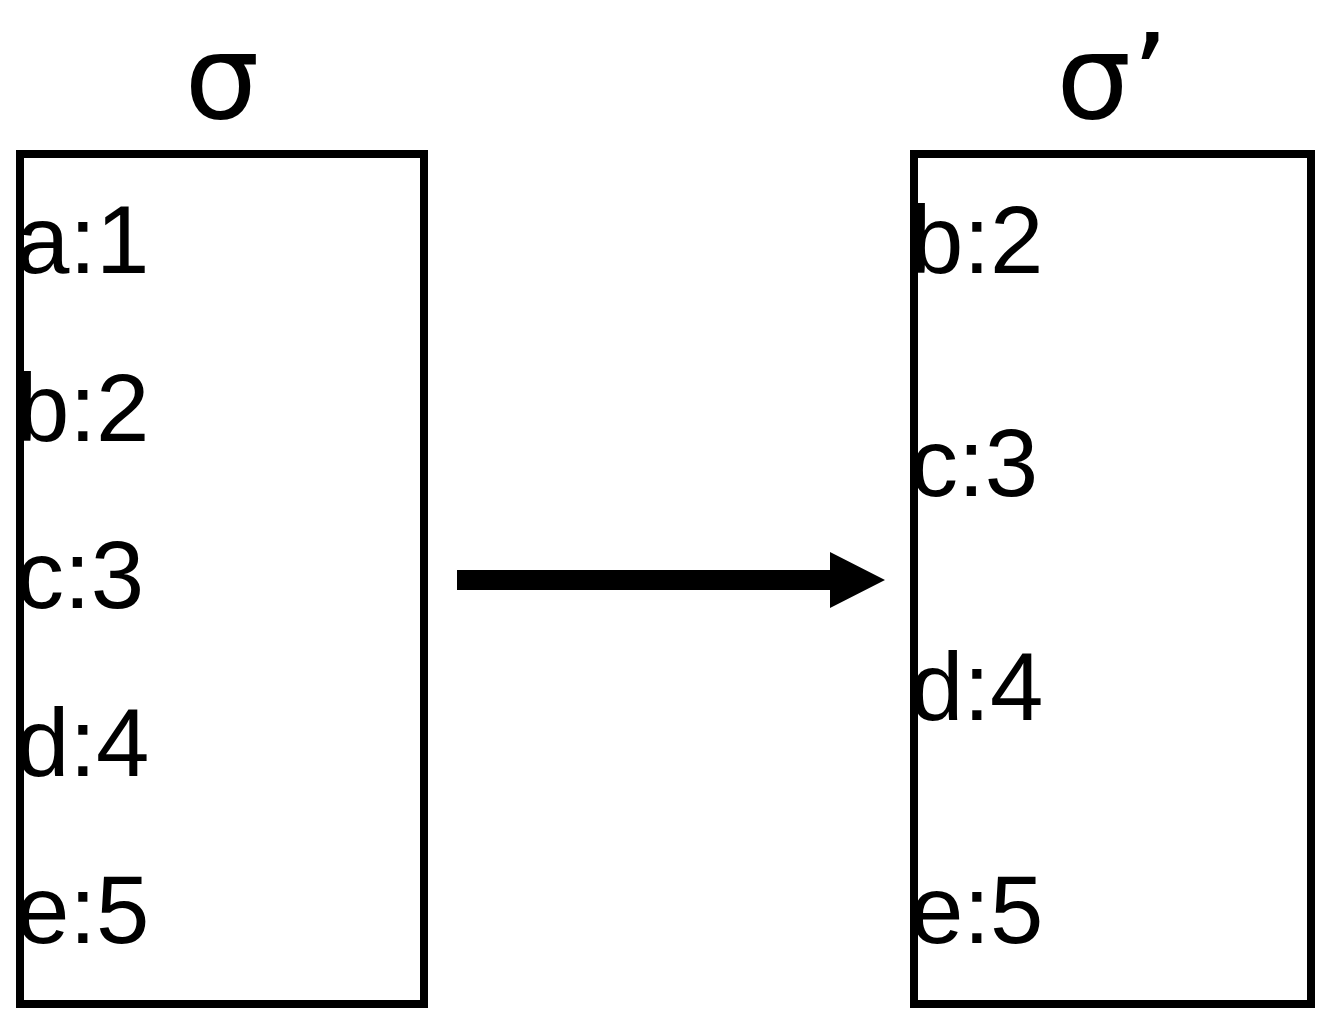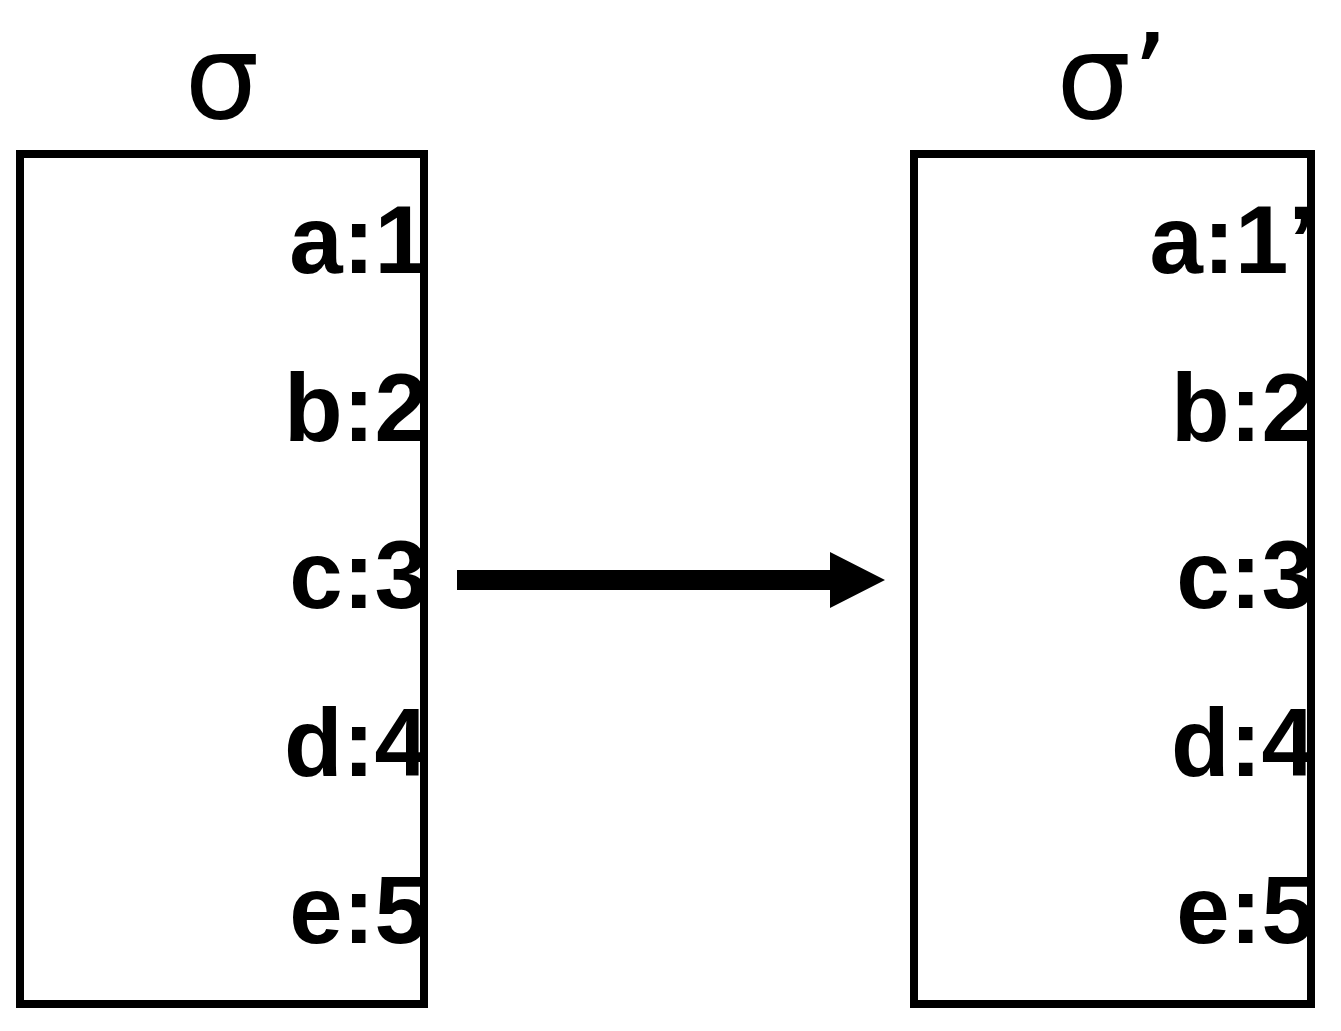--- a/index.html
+++ b/index.html
@@ -57,23 +57,22 @@
     position: absolute;
     top: 150px;
     left: 0;
     width: 100%;
     height: 858px;
     box-sizing: border-box;
     padding: 36px 0 44px 0;
     display: flex;
     flex-direction: column;
     justify-content: space-between;
-    align-items: flex-end;
+    align-items: flex-start;
     pointer-events: none;
-    font-weight: bold;
   }
   .binding {
     font-size: 96px;
     line-height: 108px;
     color: #000000;
     font-family: "Liberation Sans", "DejaVu Sans", sans-serif;
     white-space: nowrap;
     letter-spacing: 0px;
     pointer-events: auto;
   }
@@ -112,21 +111,20 @@
       <path d="M 5 30 L 378 30 L 378 12 L 433 40 L 378 68 L 378 50 L 5 50 Z" fill="#000000"></path>
     </svg>
   </div>
 
   <div class="state-group" id="state-right">
     <div class="state-label">σ’</div>
 
     <div class="state-box"></div>
 
     <div class="binding-list">
-      <div class="binding">a:1’</div>
       <div class="binding">b:2</div>
       <div class="binding">c:3</div>
       <div class="binding">d:4</div>
       <div class="binding">e:5</div>
     </div>
   </div>
 
 </div>
 
 </body></html>

